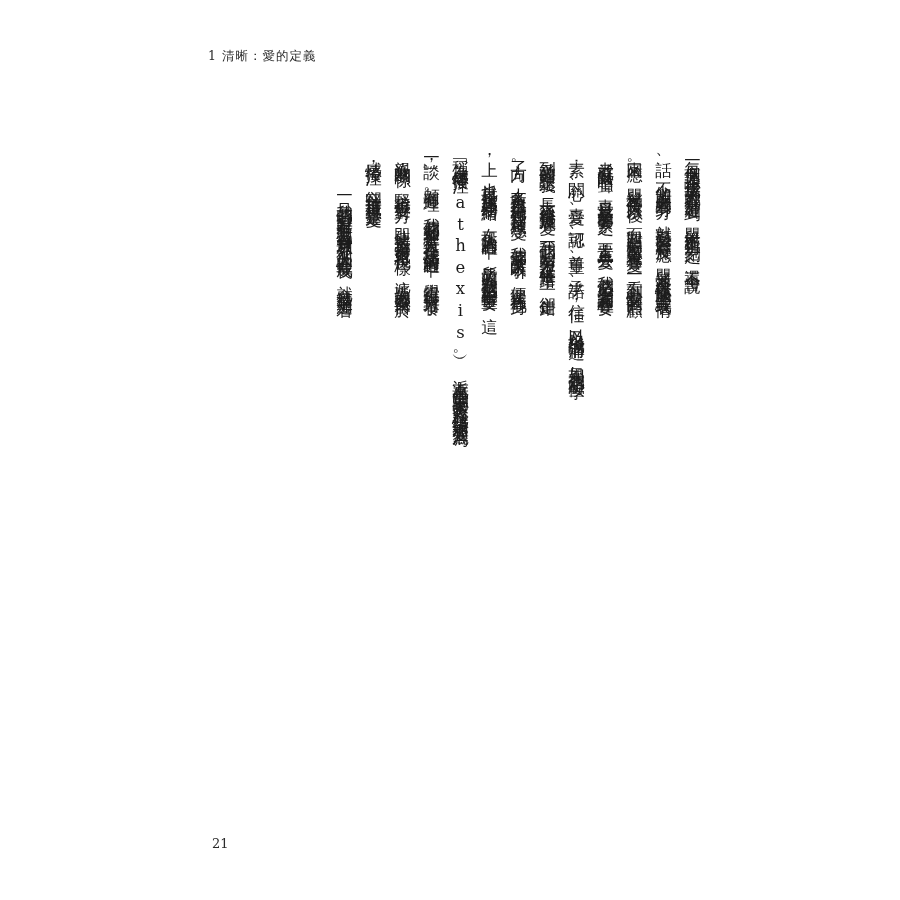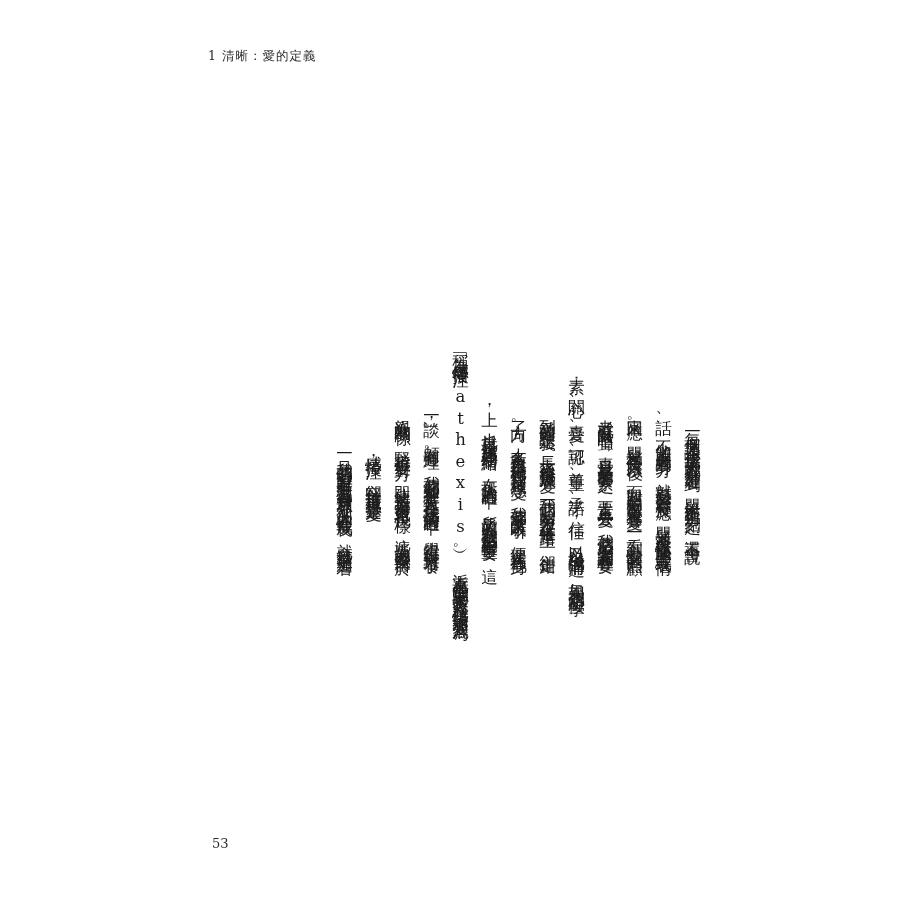--- a/index.html
+++ b/index.html
@@ -14,21 +14,20 @@
     color: #1a1a1a;
     overflow: hidden;
   }
 
   .page {
     position: relative;
     width: 900px;
     height: 900px;
     background: #ffffff;
     box-sizing: border-box;
-    text-align: center;
   }
 
   
   .running-head {
     position: absolute;
     top: 48px;
     left: 208px;
     font-size: 12.5px;
     letter-spacing: 1px;
     color: #2b2b2b;
@@ -100,15 +99,15 @@
       <div class="vline">了方向。大多數人很早就得知愛是一種感受。我們深受某人吸引，便聚焦在他身</div>
       <div class="vline">上，也就是投注感覺和情緒。在投入的過程中，所愛的人對我們來說變得重要，這</div>
       <div class="vline">稱為「感情投注」（cathexis）。派克在書中強調大多數人將「感情投注和愛混為</div>
       <div class="vline">一談」，頗有道理。我們都知道經常有人在投注感情的過程中，覺得跟對方培養了</div>
       <div class="vline">親近的關係，堅持很愛對方，即使被對方傷害或忽視也一樣。這些人的感覺來自於</div>
       <div class="vline">感情投注，卻堅持這種感覺是愛。</div>
       <div class="vline">　　一旦我們明白愛是有意願滋養自身和另外一個人的靈性成長，就會清楚知道若</div>
     </div>
   </div>
 
-  <div class="folio">53</div>
+  <div class="folio">21</div>
 
 </div>
 
 </body></html>

